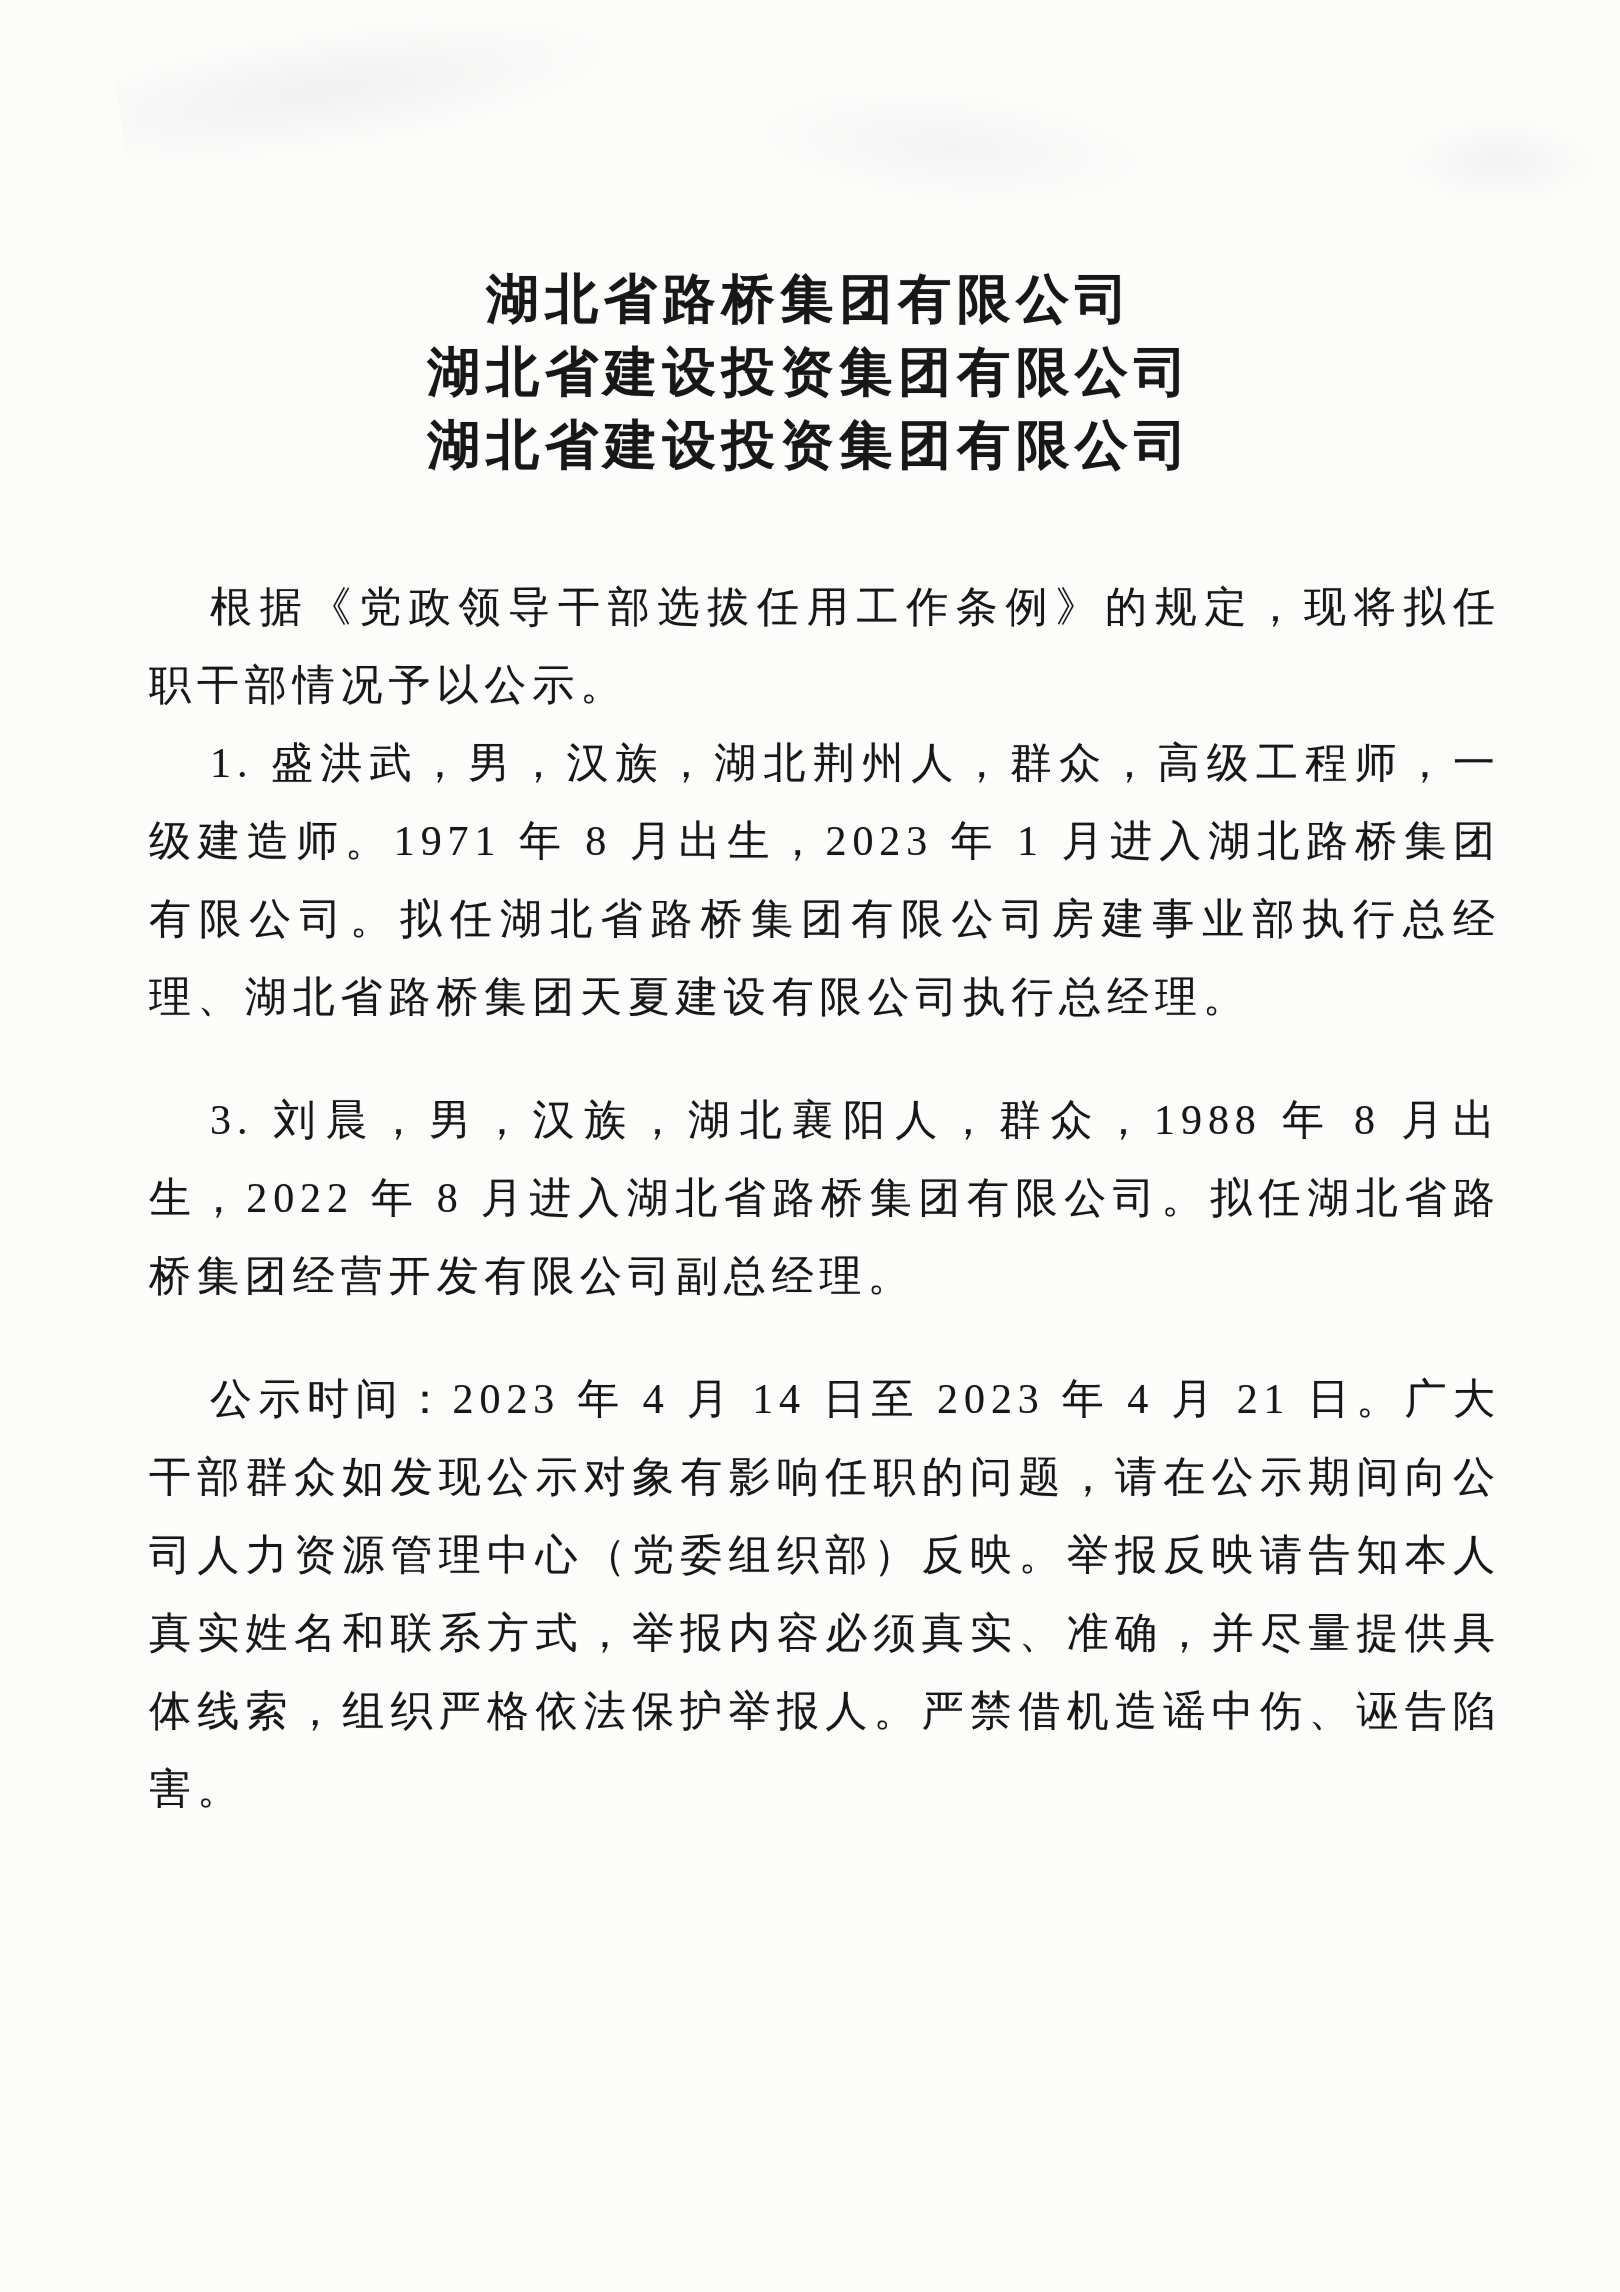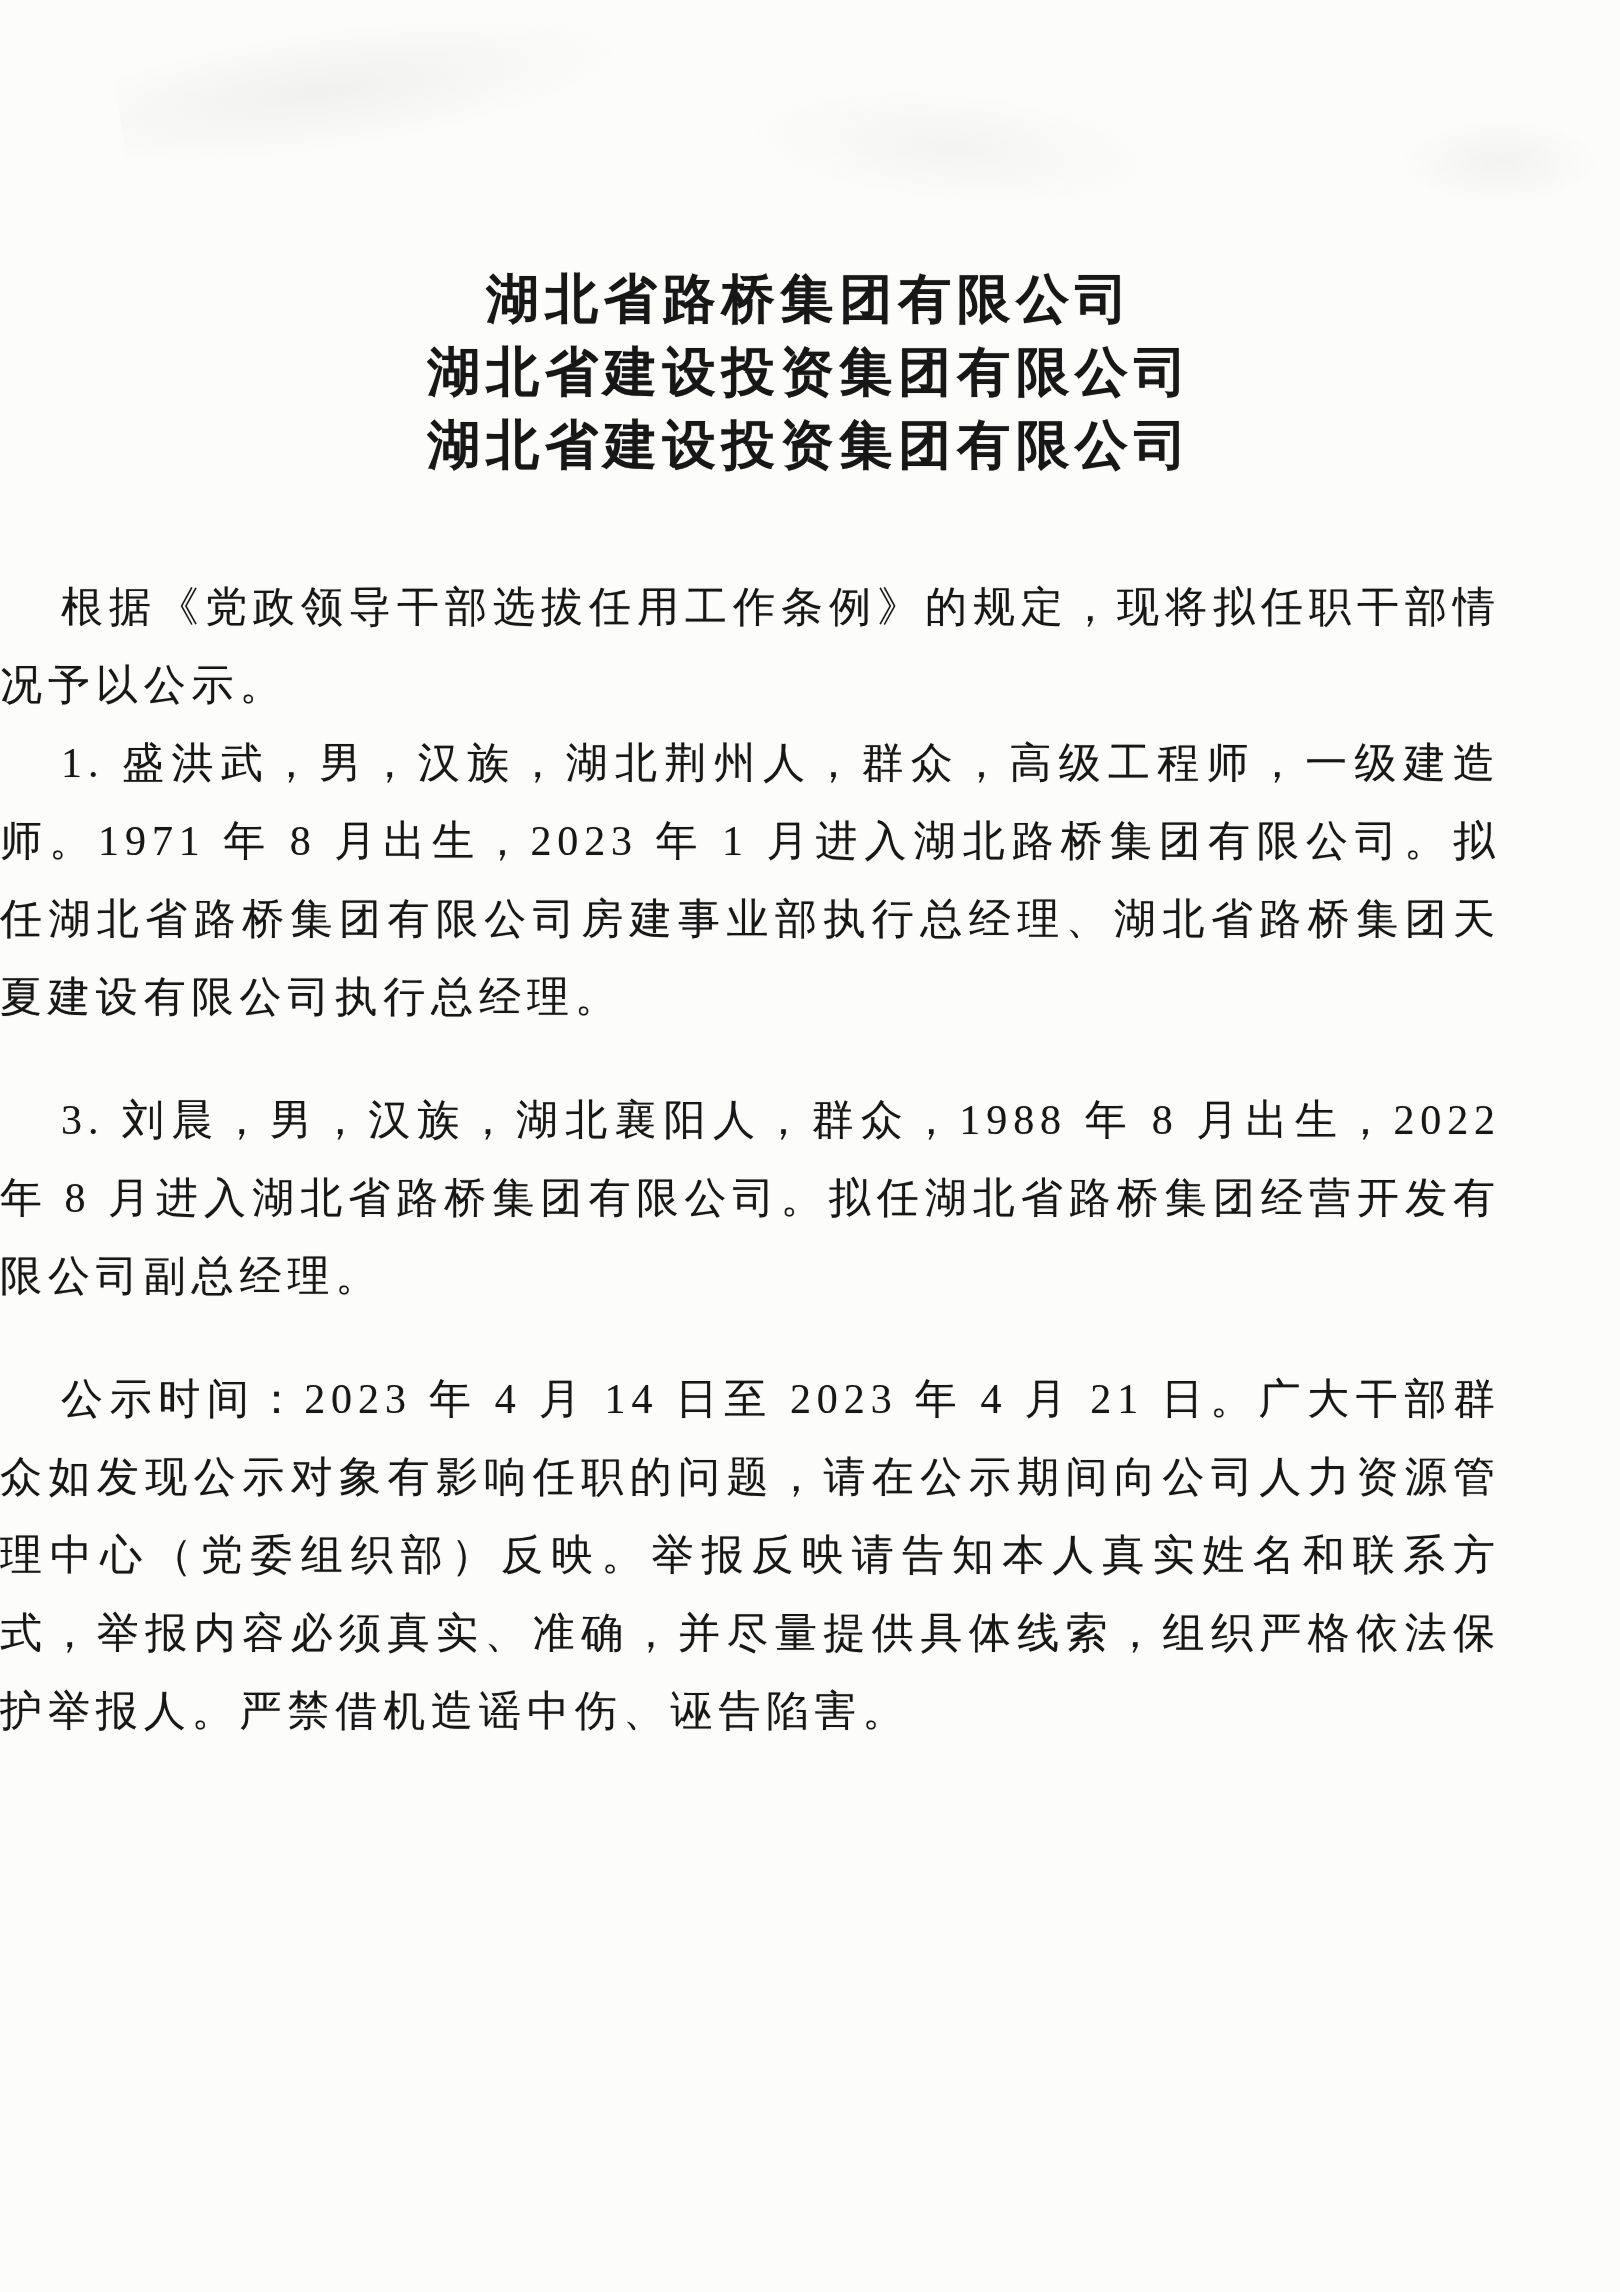--- a/index.html
+++ b/index.html
@@ -43,20 +43,21 @@
   .title-line {
     font-size: 53px;
     line-height: 73px;
     font-weight: bold;
     letter-spacing: 5.9px;
     text-shadow: 0 0 1px rgba(0,0,0,0.45);
     white-space: nowrap;
   }
   .body-block {
     margin-top: 86px;
+    padding-left: 149px;
     padding-right: 119px;
   }
   .para {
     margin: 0;
     font-size: 42px;
     line-height: 78px;
     letter-spacing: 5.9px;
     text-align: justify;
     text-indent: 61px;
     text-shadow: 0 0 1px rgba(0,0,0,0.35);

